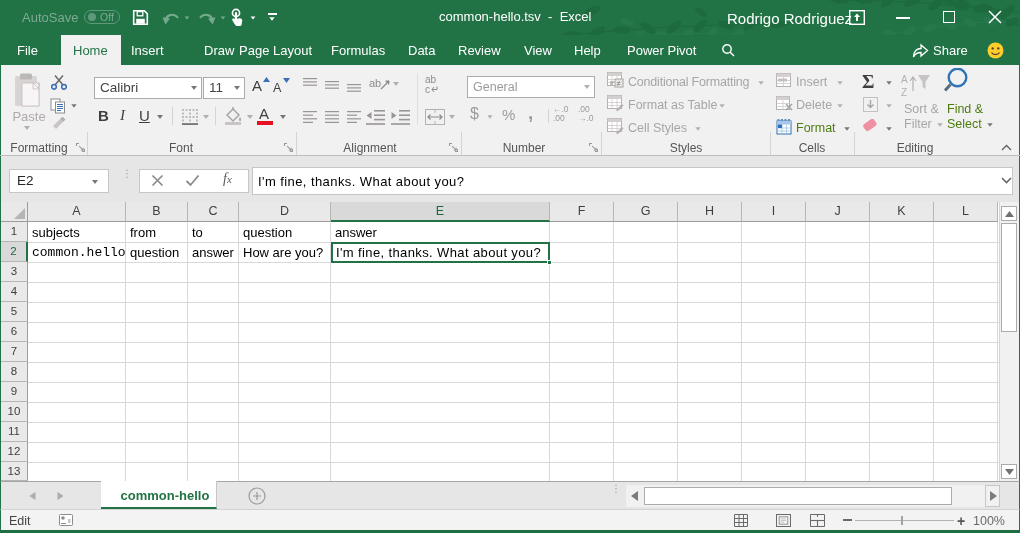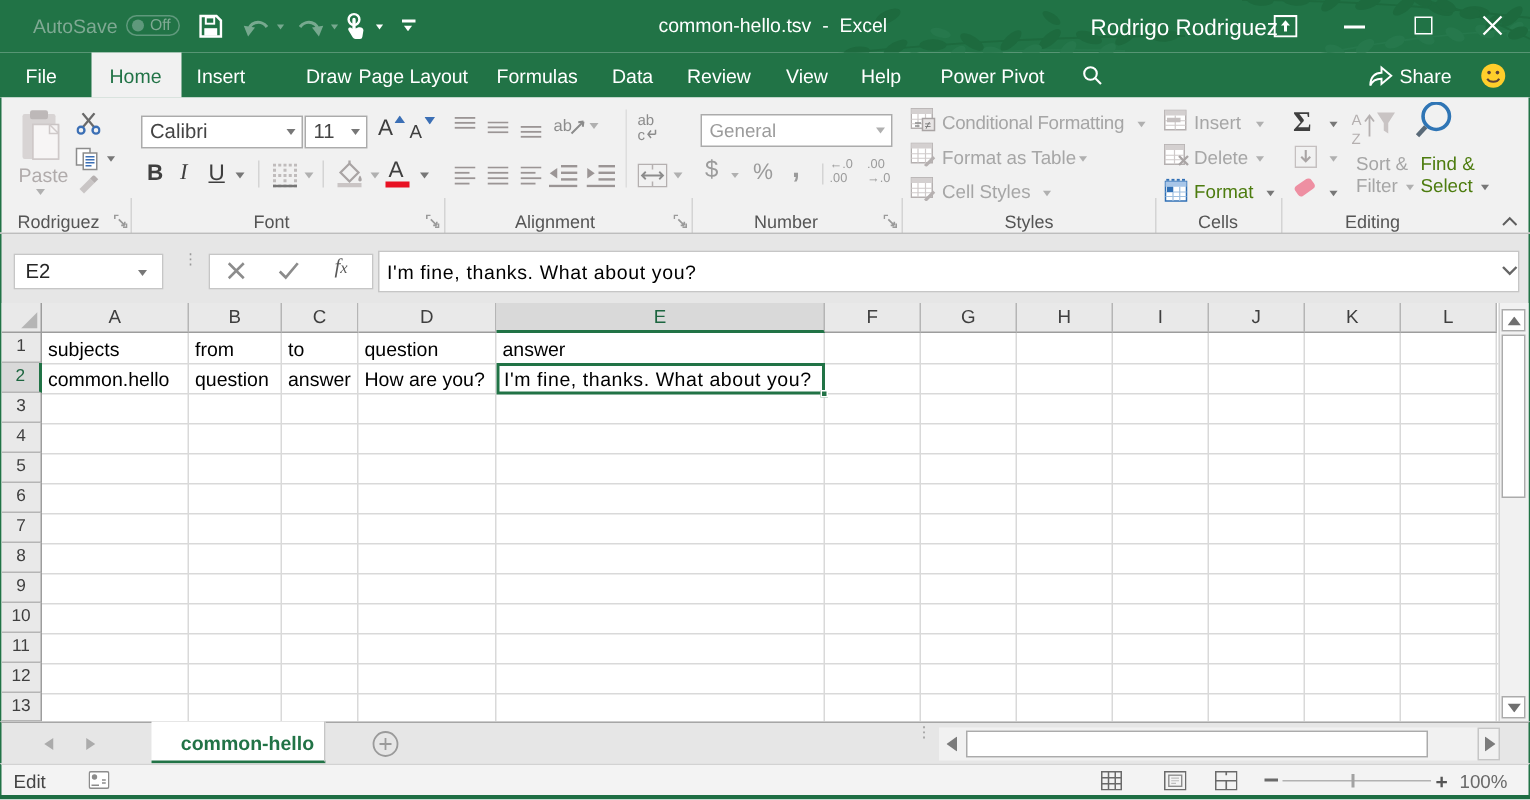--- a/index.html
+++ b/index.html
@@ -162,21 +162,21 @@
 <svg class="abs" style="left:49px;top:33px" width="17" height="16" viewBox="0 0 17 16">
 <rect x="1" y="1" width="9" height="11" fill="#fff" stroke="#8c8c8c"></rect>
 <rect x="5.5" y="4" width="9" height="11" fill="#fff" stroke="#8c8c8c"></rect>
 <path d="M7 6.5 H13 M7 8.5 H13 M7 10.5 H13 M7 12.5 H11" stroke="#3b6fb5" stroke-width="1"></path>
 </svg>
 <div class="abs dd" style="left:70px;top:39px;transform:scale(0.9);"></div>
 <svg class="abs" style="left:50px;top:52px" width="17" height="14" viewBox="0 0 17 14">
 <path d="M2 9 L9 2 L12 5 L5 12 Z" fill="#c9c5c5"></path>
 <path d="M9 2 L12 5 L14.5 2.5 L11.5 -0.5 Z" fill="#b5b0b0"></path>
 </svg>
-<div class="abs glab" style="left:8px;top:76px;width:60px;">Rodriguez</div>
+<div class="abs glab" style="left:8px;top:76px;width:60px;">Formatting</div>
 <svg class="abs" style="left:75px;top:78px" width="9" height="9" viewBox="0 0 9 9">
       <path d="M0.5 3 V0.5 H3 M8.5 6 V8.5 H6 M3.2 3.2 L7.2 7.2 M7.2 7.2 V4.8 M7.2 7.2 H4.8" stroke="#9a9a9a" stroke-width="1.1" fill="none"></path>
     </svg>
 <div class="abs gsep" style="left:86px;"></div>
 <div class="abs cbo" style="left:93px;top:12px;width:108px;height:22px;"></div>
 <div class="abs" style="left:99px;top:15px;font-size:13.5px;color:#444;">Calibri</div>
 <div class="abs dd" style="left:190px;top:21px;"></div>
 <div class="abs cbo" style="left:202px;top:12px;width:42px;height:22px;"></div>
 <div class="abs" style="left:208px;top:15px;font-size:13.5px;color:#444;">11</div>
 <div class="abs dd" style="left:233px;top:21px;"></div>
@@ -480,21 +480,21 @@
 <div class="abs gl-h" style="top:180px;"></div>
 <div class="abs gl-h" style="top:200px;"></div>
 <div class="abs gl-h" style="top:220px;"></div>
 <div class="abs gl-h" style="top:240px;"></div>
 <div class="abs gl-h" style="top:260px;"></div>
 <div class="abs celltxt" style="left:31px;top:23px;">subjects</div>
 <div class="abs celltxt" style="left:129px;top:23px;">from</div>
 <div class="abs celltxt" style="left:191px;top:23px;">to</div>
 <div class="abs celltxt" style="left:242px;top:23px;">question</div>
 <div class="abs celltxt" style="left:334px;top:23px;">answer</div>
-<div class="abs celltxt" style="left:31px;top:43px;">common.hello</div>
+<div class="abs celltxt" style="left:31px;top:43px;font-family:Liberation Mono, monospace;">common.hello</div>
 <div class="abs celltxt" style="left:129px;top:43px;">question</div>
 <div class="abs celltxt" style="left:191px;top:43px;">answer</div>
 <div class="abs celltxt" style="left:242px;top:43px;">How are you?</div>
 <div class="abs" style="left:330px;top:40px;width:219px;height:21px;border:2px solid #217346;background:#fff;"></div>
 <div class="abs celltxt" style="left:335px;top:43px;letter-spacing:0.38px;">I'm fine, thanks. What about you?</div>
 <div class="abs" style="left:546px;top:58px;width:5px;height:5px;background:#217346;border:1px solid #fff;"></div>
 <div class="abs" style="left:998px;top:0;width:21px;height:279px;background:#f1f1f1;border-left:1px solid #d4d4d4;"></div>
 <div class="abs" style="left:1000px;top:4px;width:16px;height:15px;background:#fff;border:1px solid #ababab;"></div>
 <svg class="abs" style="left:1004px;top:9px" width="9" height="6" viewBox="0 0 9 6">
       <path d="M4.5 0 L9 6 H0 Z" fill="#707070"></path>

